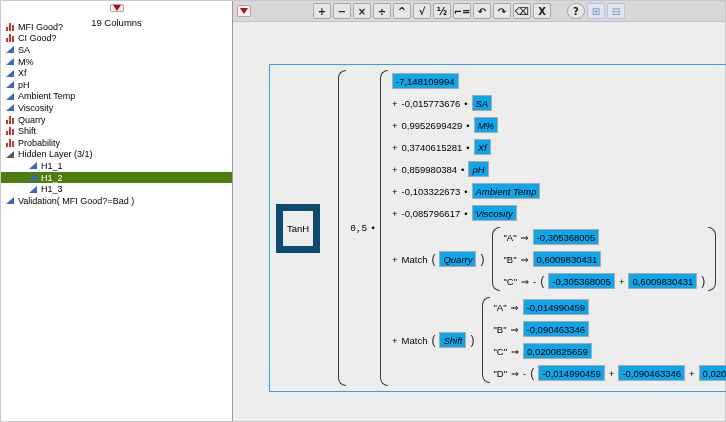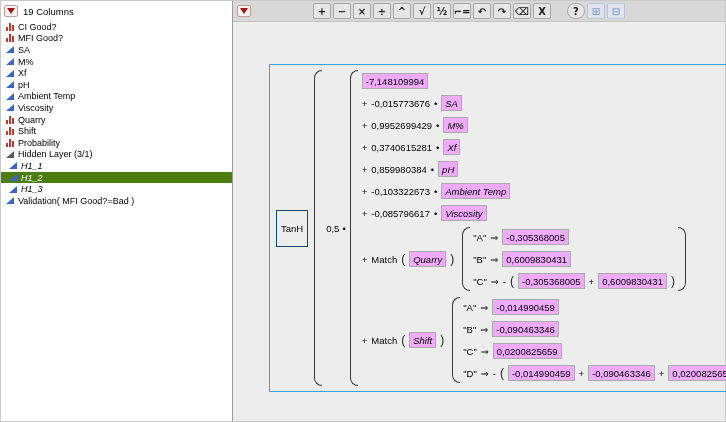--- a/index.html
+++ b/index.html
@@ -3,30 +3,30 @@
 <meta charset="utf-8">
 <style>
   * { margin:0; padding:0; box-sizing:border-box; }
   html,body { width:726px; height:422px; overflow:hidden; background:#fff;
               font-family:"Liberation Sans", sans-serif; }
   .app { display:flex; width:726px; height:422px; border:1px solid #c9c9c9; }
 
   
   .left-panel { width:232px; min-width:232px; background:#fff;
                 border-right:1px solid #9b9b9b; display:flex; flex-direction:column; }
-  .panel-header { height:17px; display:flex; align-items:center; gap:5px; padding:3px 3px 0 3px; }
+  .panel-header { height:17px; display:flex; align-items:center; gap:5px; padding:3px 3px 0 3px;flex-direction:column; }
   .red-tri-btn { width:14px; height:12px; background:#f7f1f1; border:1px solid #c79a9a;
                  border-radius:2px; display:flex; align-items:center; justify-content:center; cursor:pointer; }
   .red-tri { width:0; height:0; border-left:4px solid transparent; border-right:4px solid transparent;
              border-top:6px solid #a31515; }
   .header-label { font-size:9.5px; color:#000; }
   .columns-list { margin-top:3px; }
   .col-item { display:flex; align-items:center; gap:4px; height:11.6px; padding-left:5px;
               font-size:9px; color:#000; cursor:default; white-space:nowrap; }
-  .col-item.ind1 { padding-left:8px;font-style:italic; }
+  .col-item.ind1 { padding-left:28px; }
   .col-item.selected { background:#4d7c0f; color:#fff; }
   .icon-cont { width:0; height:0; border-left:8px solid transparent; border-bottom:7px solid #3a66c8; flex:none; }
   .icon-group { width:0; height:0; border-left:8px solid transparent; border-bottom:7px solid #5a5a5a; flex:none; }
   .icon-nom { display:flex; align-items:flex-end; gap:1px; height:8px; flex:none; }
   .icon-nom i { display:block; width:2px; background:#c0392b; }
   .icon-nom i:nth-child(1){ height:4px; } .icon-nom i:nth-child(2){ height:8px; } .icon-nom i:nth-child(3){ height:6px; }
 
   
   .right-panel { flex:1; display:flex; flex-direction:column; background:#ededed; min-width:0; }
   .toolbar { height:21px; background:#d8d8d8; border-bottom:1px solid #c2c2c2;
@@ -36,28 +36,28 @@
             font-family:"DejaVu Sans", sans-serif; font-size:10px; font-weight:bold; color:#1a1a1a;
             background:#e6e6e6; border:1px solid #a8a8a8; border-radius:2px; cursor:pointer; padding:0; }
   .tb-btn.help { margin-left:14px; border-radius:8px; }
   .tb-btn.disabled { color:#8ba2c9; background:#dfe4ee; border-color:#b9c3d9; cursor:default; }
 
   .canvas { flex:1; position:relative; background:#ededed; }
 
   
   .formula-selection { position:absolute; left:36px; top:42px; border:1px solid #35a3de; padding:5px 6px; }
   .formula-row { display:flex; align-items:center; font-size:9.5px; color:#000; }
-  .fn-box { border:1px solid #0c4a6e; padding:12px 4px; margin-right:4px; white-space:nowrap; }
+  .fn-box { border:7px solid #0c4a6e; padding:12px 4px; margin-right:16px; white-space:nowrap; }
   .paren { align-self:stretch; width:8px; border:1.5px solid #3a3a3a; margin:0 2px; flex:none; }
   .paren.pl { border-right:none; border-radius:9px 0 0 9px; }
   .paren.pr { border-left:none; border-radius:0 9px 9px 0; }
-  .mult { display:flex; align-items:flex-end; gap:3px; margin:0 2px; white-space:nowrap; }
+  .mult { display:flex; align-items:flex-end; gap:3px; margin:0 2px; white-space:nowrap;font-family:Liberation Mono, monospace; }
   .terms { display:flex; flex-direction:column; align-items:flex-start; gap:6px; padding:3px 2px; }
   .trow { display:flex; align-items:center; gap:4px; white-space:nowrap; }
-  .box { border:1px solid #ababab; background:#f0abfc; padding:1.5px 3px; white-space:nowrap; }
+  .box { border:1px solid #ababab; background:#0ea5e9; padding:1.5px 3px; white-space:nowrap; }
   .var { font-style:italic; }
   .inline-paren { font-size:12px; color:#222; }
   .match-group { display:flex; align-items:center; margin-left:2px; }
   .clauses { display:flex; flex-direction:column; align-items:flex-start; gap:6px; padding:2px 1px; }
   .clause { display:flex; align-items:center; gap:4px; white-space:nowrap; }
   .arrow { font-family:"DejaVu Sans", sans-serif; }
 </style>
 </head>
 <body>
 
@@ -70,29 +70,29 @@
         </span>
       <span class="header-label">19 Columns</span>
     </div>
     <div class="columns-list">
       <div class="col-item">
           <span class="icon-nom">
             <i></i>
             <i></i>
             <i></i>
           </span>
+          <span>MFI Good?</span>
+        </div>
+      <div class="col-item">
+          <span class="icon-nom">
+            <i></i>
+            <i></i>
+            <i></i>
+          </span>
           <span>CI Good?</span>
-        </div>
-      <div class="col-item">
-          <span class="icon-nom">
-            <i></i>
-            <i></i>
-            <i></i>
-          </span>
-          <span>MFI Good?</span>
         </div>
       <div class="col-item">
           <span class="icon-cont"></span>
           <span>SA</span>
         </div>
       <div class="col-item">
           <span class="icon-cont"></span>
           <span>M%</span>
         </div>
       <div class="col-item">

